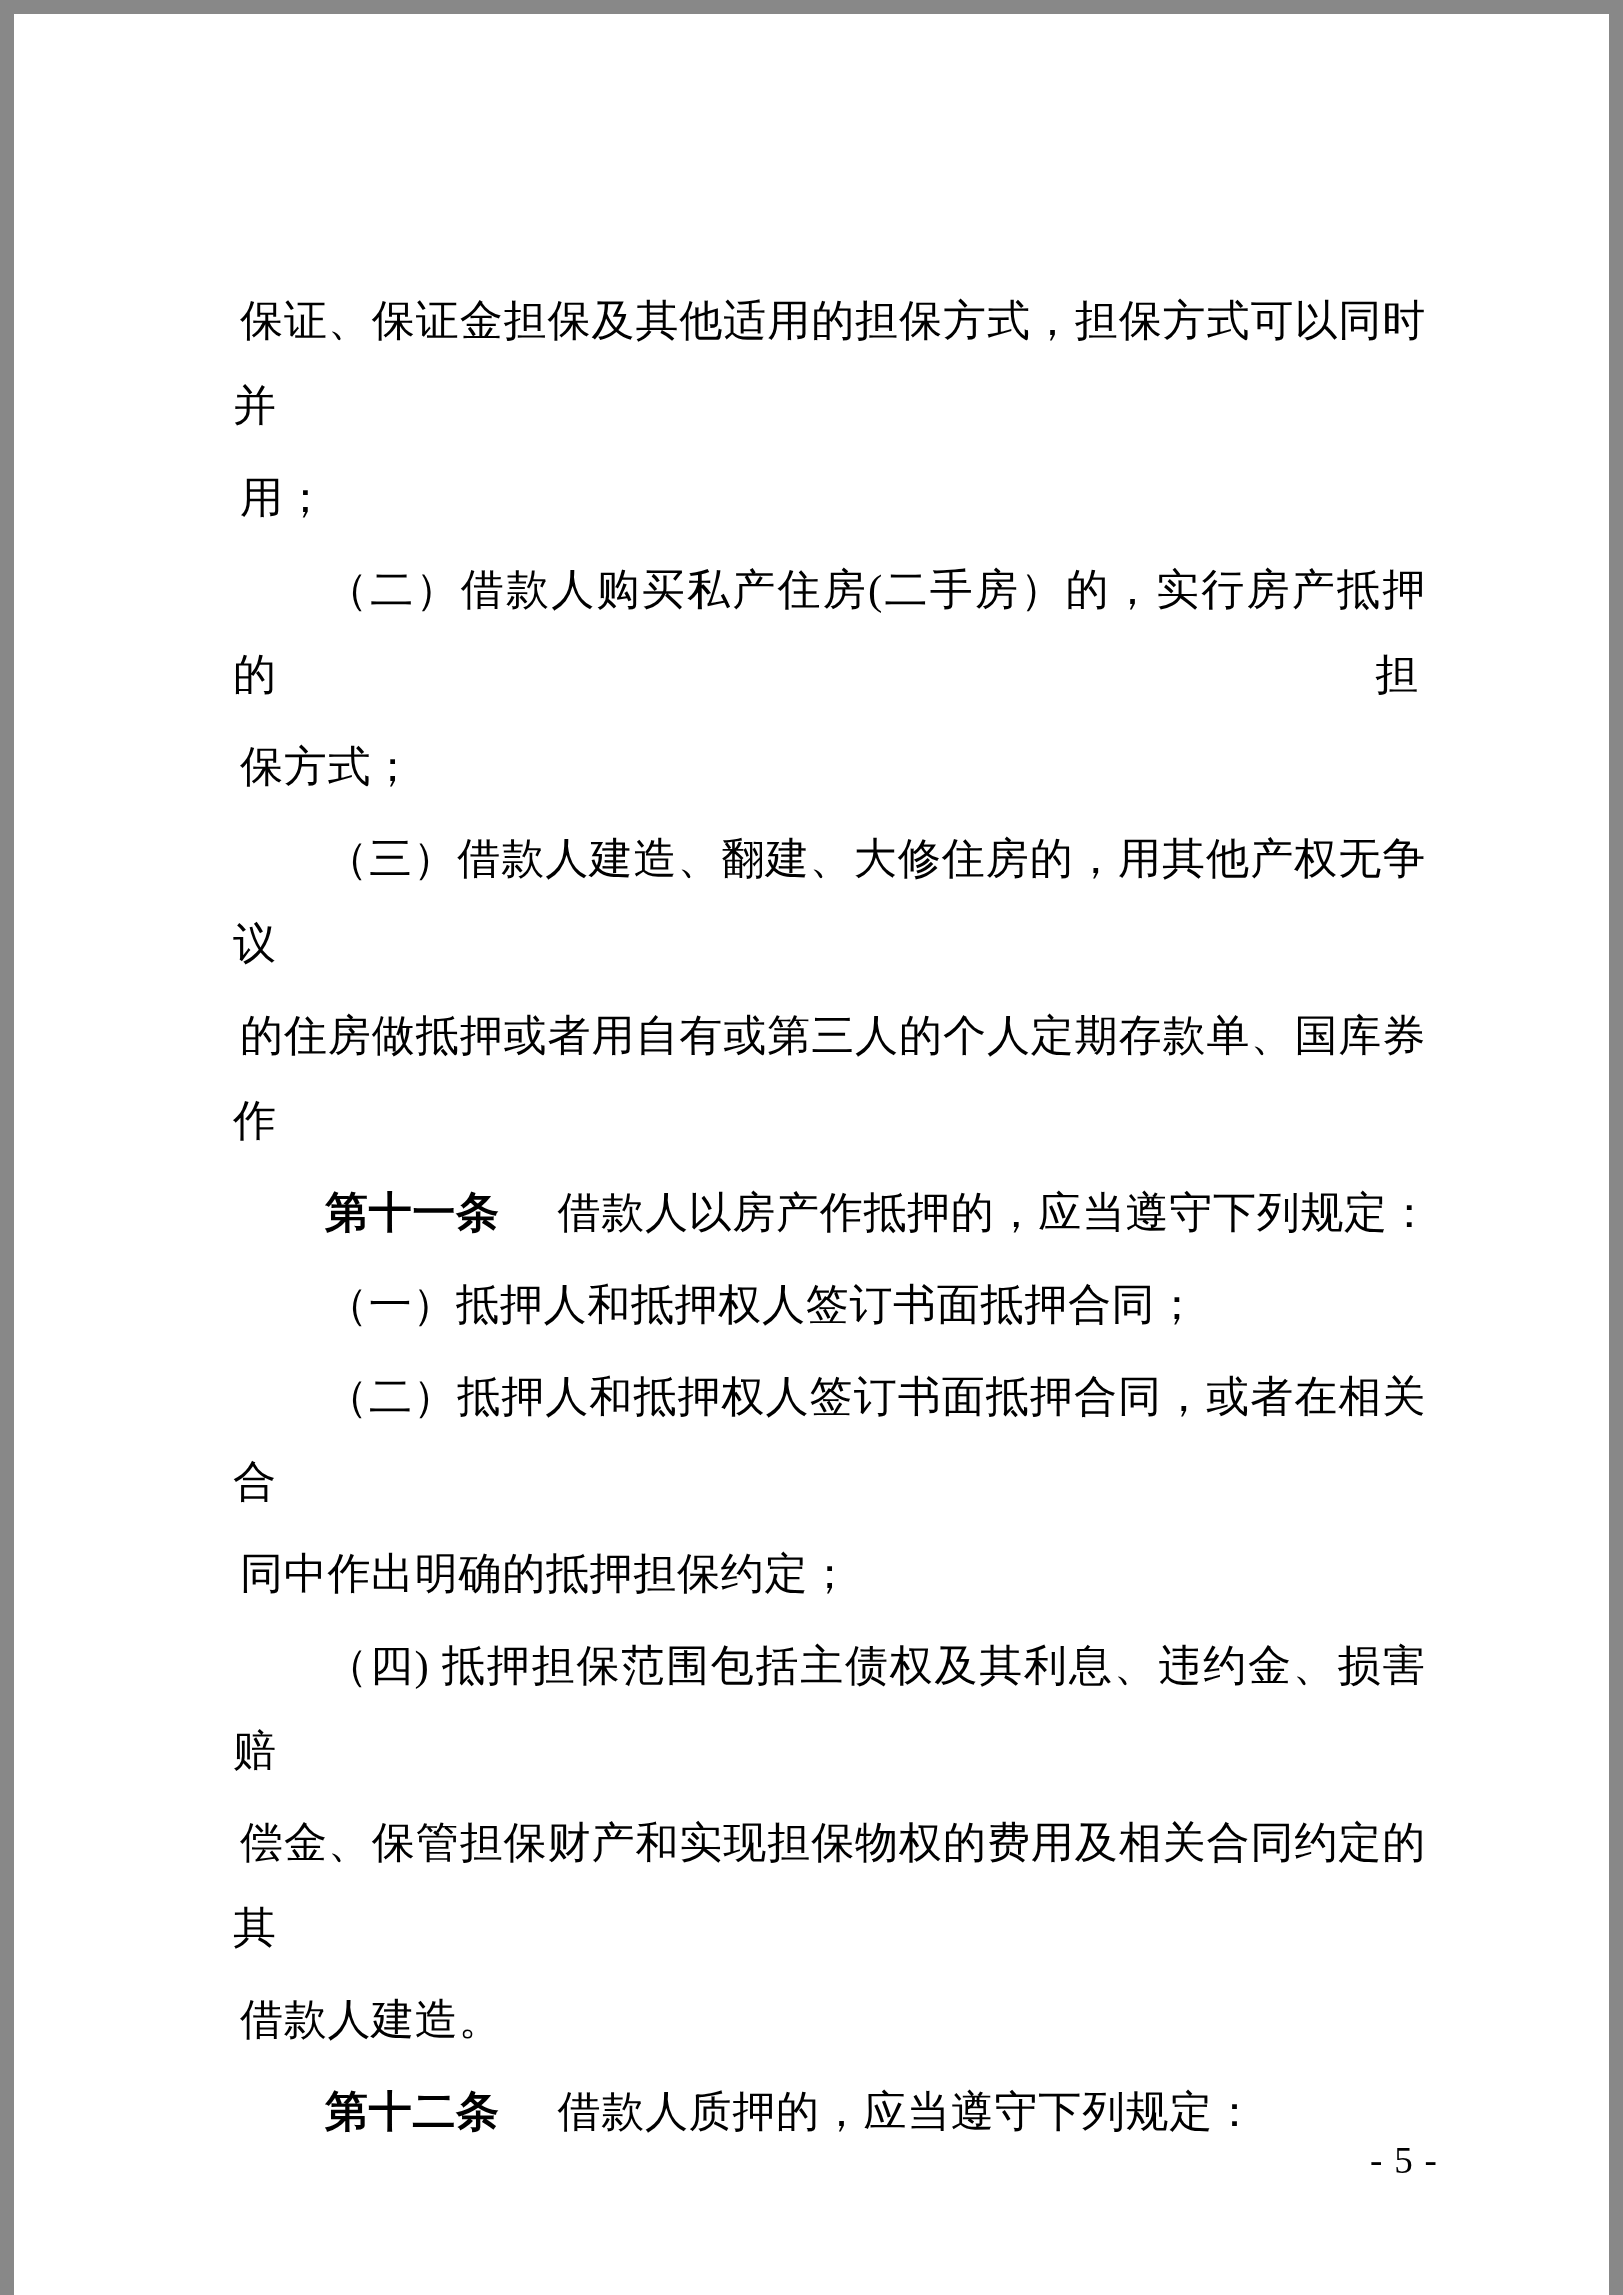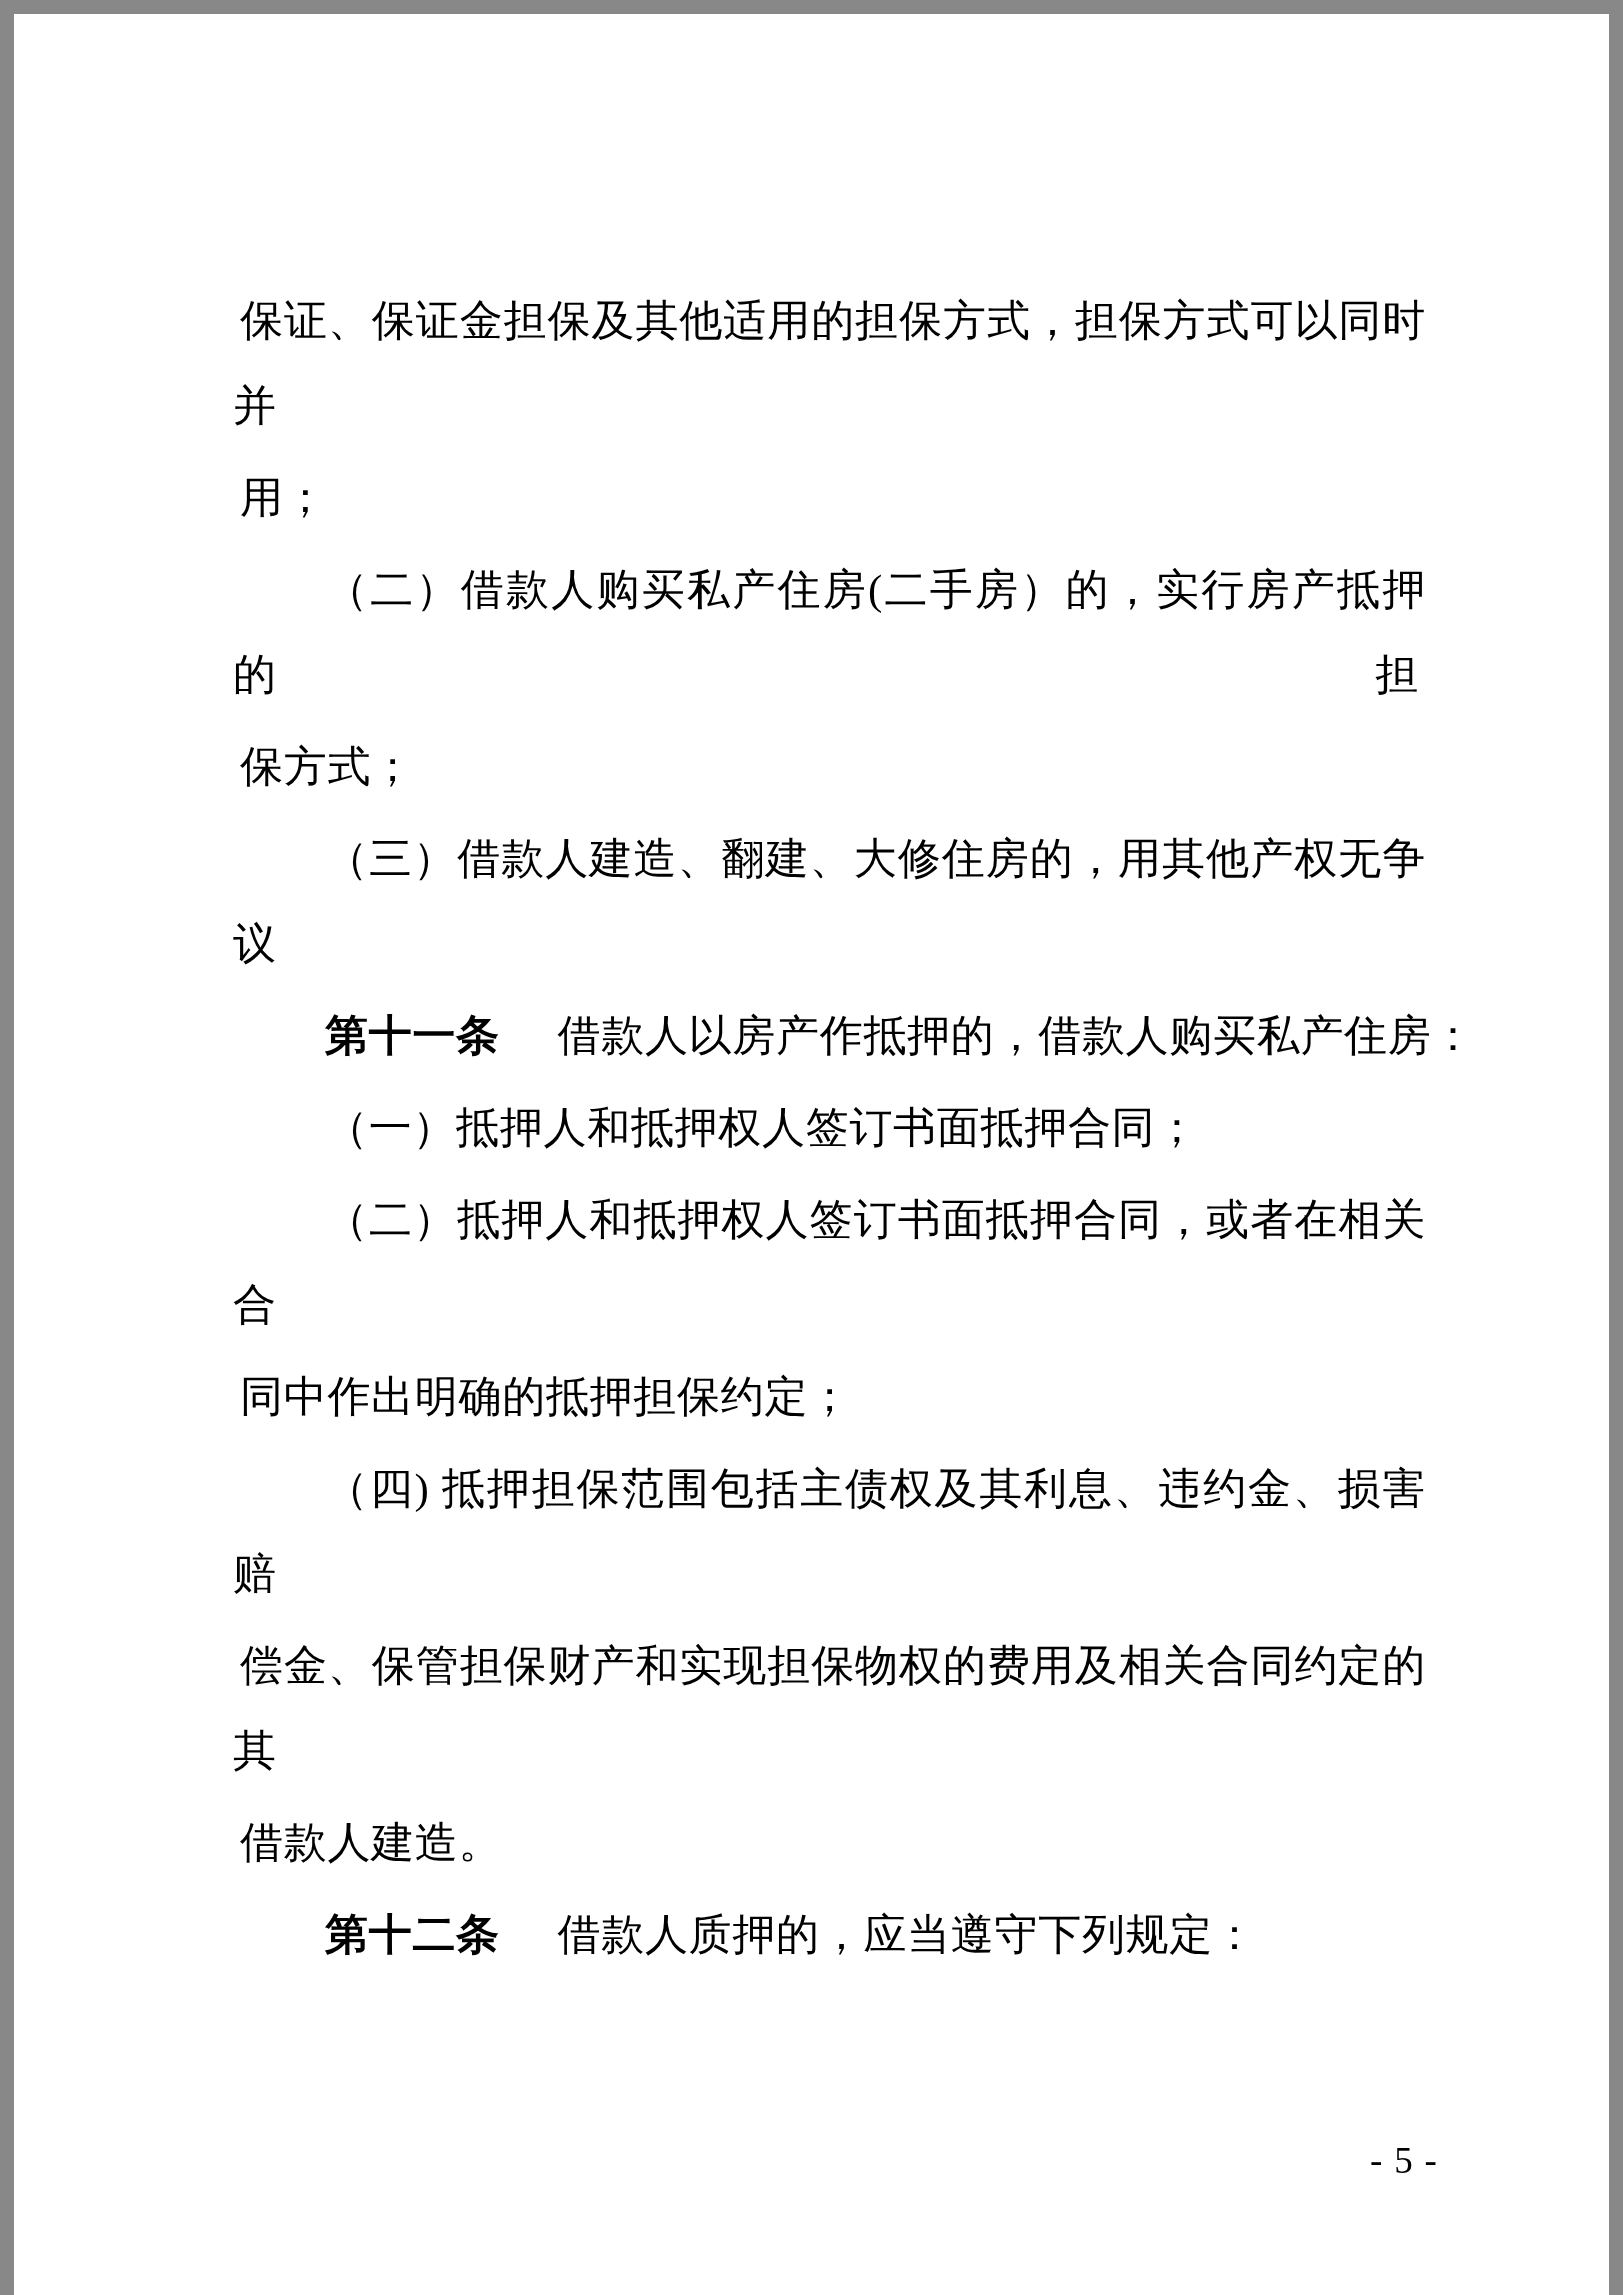--- a/index.html
+++ b/index.html
@@ -51,21 +51,22 @@
 </head>
 <body>
 
 <div class="page">
   <main class="doc">
       <div class="line full"><span class="seg-regular">保证、保证金担保及其他适用的担保方式，担保方式可以同时并</span></div>
       <div class="line"><span class="seg-regular">用；</span></div>
       <div class="line indent full"><span class="seg-regular">（二）借款人购买私产住房(二手房）的，实行房产抵押的担</span></div>
       <div class="line"><span class="seg-regular">保方式；</span></div>
       <div class="line indent full"><span class="seg-regular">（三）借款人建造、翻建、大修住房的，用其他产权无争议</span></div>
-      <div class="line indent"><span class="seg-bold">第十一条</span><span class="seg-regular">　借款人以房产作抵押的，借款人购买私产住房：</span></div>
+      <div class="line full"><span class="seg-regular">的住房做抵押或者用自有或第三人的个人定期存款单、国库券作</span></div>
+      <div class="line indent"><span class="seg-bold">第十一条</span><span class="seg-regular">　借款人以房产作抵押的，应当遵守下列规定：</span></div>
       <div class="line indent"><span class="seg-regular">（一）抵押人和抵押权人签订书面抵押合同；</span></div>
       <div class="line indent full"><span class="seg-regular">（二）抵押人和抵押权人签订书面抵押合同，或者在相关合</span></div>
       <div class="line"><span class="seg-regular">同中作出明确的抵押担保约定；</span></div>
       <div class="line indent full"><span class="seg-regular">（四) 抵押担保范围包括主债权及其利息、违约金、损害赔</span></div>
       <div class="line full"><span class="seg-regular">偿金、保管担保财产和实现担保物权的费用及相关合同约定的其</span></div>
       <div class="line"><span class="seg-regular">借款人建造。</span></div>
       <div class="line indent"><span class="seg-bold">第十二条</span><span class="seg-regular">　借款人质押的，应当遵守下列规定：</span></div>
       <div class="line"></div>
     </main>
   <div class="page-number">- 5 -</div>

